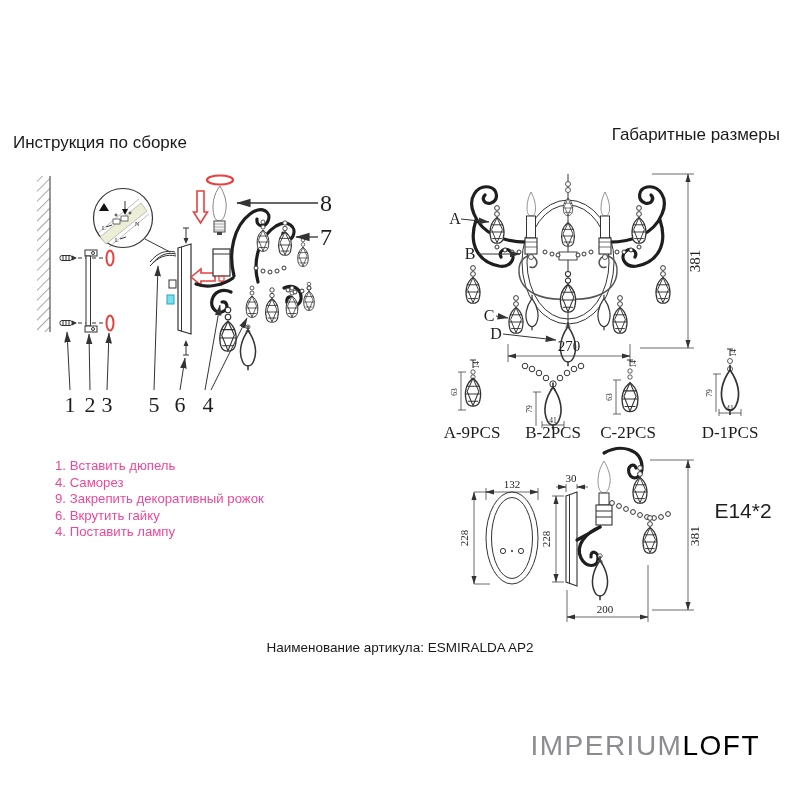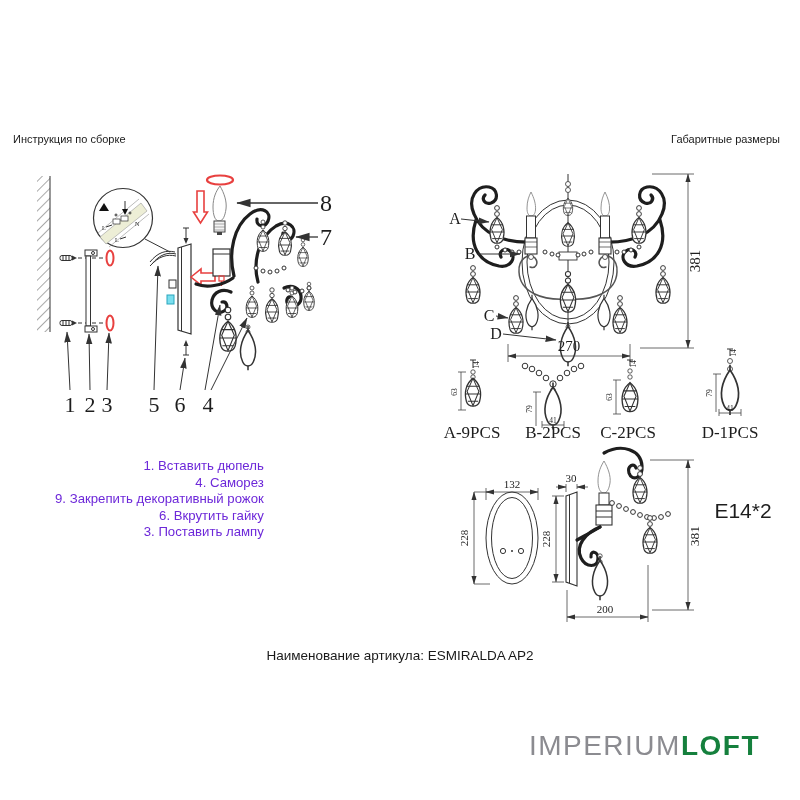--- a/index.html
+++ b/index.html
@@ -1,41 +1,41 @@
 <!DOCTYPE html>
 <html><head>
 <meta charset="utf-8">
 <style>
   html,body{margin:0;padding:0;background:#ffffff;}
   body{width:800px;height:800px;position:relative;overflow:hidden;
        font-family:"Liberation Sans",sans-serif;color:#1b1b1b;}
   .abs{position:absolute;}
-  .hdr{font-size:11px;color:#1a1a1a;}
-  .steps{left:55px;top:458px;font-size:13.2px;line-height:16.6px;color:#6d28d9;text-align:right;}
-  .article{left:0;top:640px;width:800px;text-align:center;font-size:13.5px;color:#1a1a1a;margin-top:8px;}
+  .hdr{font-size:17px;color:#1a1a1a;}
+  .steps{left:55px;top:458px;font-size:13.2px;line-height:16.6px;color:#ec4899;}
+  .article{left:0;top:640px;width:800px;text-align:center;font-size:13.5px;color:#1a1a1a;}
   .logo{top:730px;right:40px;font-size:28px;font-weight:300;letter-spacing:1.5px;
         font-family:"Liberation Sans",sans-serif;}
   .logo .gray{color:#8b8b90;text-align:center;}
-  .logo .pink{color:#15803d;font-weight:bold;}
+  .logo .pink{color:#000000;}
   svg{position:absolute;left:0;top:0;}
   svg *{vector-effect:none;}
   .ln{stroke:#333;fill:none;stroke-width:1;}
   .bold{stroke:#1e1e1e;fill:none;stroke-width:3.2;stroke-linecap:round;}
   .thin{stroke:#555;fill:none;stroke-width:1.5;stroke-linecap:round;}
   .dim{stroke:#444;fill:none;stroke-width:0.8;}
   .red{stroke:#e8403f;fill:none;}
   .t{fill:#1d1d1d;stroke:none;font-family:"Liberation Serif",serif;}
   .ts{fill:#1d1d1d;stroke:none;font-family:"Liberation Sans",sans-serif;}
   .wfill{fill:#ffffff;}
 </style>
 </head>
 <body>
 
 <div class="abs hdr" style="left:13px;top:133px;">Инструкция по сборке</div>
-<div class="abs hdr" style="right:20px;top:133px;text-align:center;">Габаритные размеры</div>
+<div class="abs hdr" style="right:20px;top:125px;text-align:center;">Габаритные размеры</div>
 
 <svg width="800" height="800" viewBox="0 0 800 800">
   <defs>
     <pattern id="hatch" width="7" height="7" patternTransform="rotate(45)" patternUnits="userSpaceOnUse">
       <line x1="0" y1="0" x2="0" y2="7" stroke="#555" stroke-width="1"></line>
     </pattern>
     <marker id="arr" viewBox="0 0 10 6" markerWidth="11" markerHeight="7" refX="9.5" refY="3" orient="auto-start-reverse">
       <path d="M0,0 L10,3 L0,6 Z" fill="#333" stroke="none"></path>
     </marker>
     <g id="pend">
@@ -405,20 +405,20 @@
     <text x="605" y="613" class="t" font-size="11" text-anchor="middle">200</text>
     <text x="743" y="518" class="ts" font-size="21" text-anchor="middle">E14*2</text>
   </g>
 </svg>
 
 <div class="abs steps">
   <div>1. Вставить дюпель</div>
   <div>4. Саморез</div>
   <div>9. Закрепить декоративный рожок</div>
   <div>6. Вкрутить гайку</div>
-  <div>3. Поставить лампу</div>
+  <div>4. Поставить лампу</div>
 </div>
 
 <div class="abs article">Наименование артикула: ESMIRALDA AP2</div>
 
 <div class="abs logo">
   <span class="gray">IMPERIUM</span><span class="pink">LOFT</span>
 </div>
 
 </body></html>

